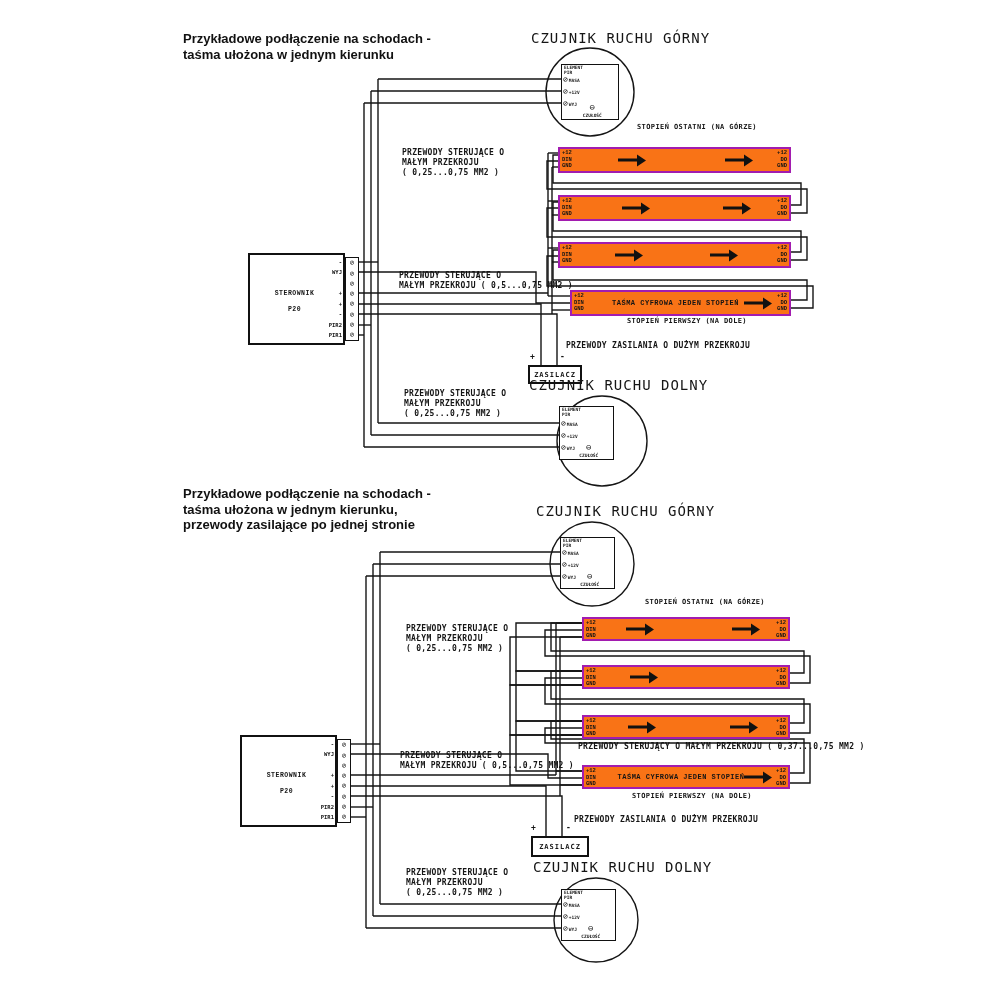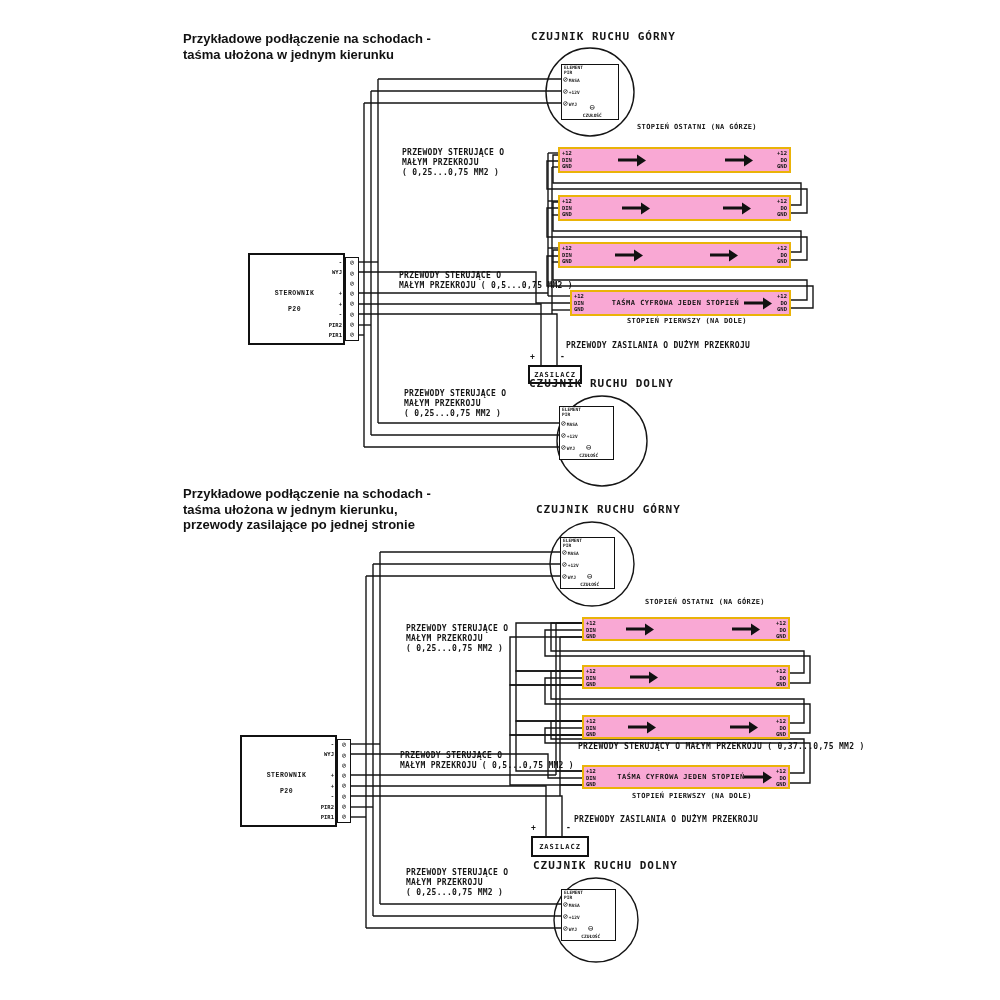--- a/index.html
+++ b/index.html
@@ -3,25 +3,25 @@
 <meta charset="utf-8">
 <style>
   html,body{margin:0;padding:0;background:#fff;}
   .canvas{position:relative;width:1000px;height:1000px;background:#ffffff;overflow:hidden;
           font-family:"DejaVu Sans Mono", monospace;color:#151515;}
   .abs{position:absolute;}
   svg.wires{position:absolute;left:0;top:0;width:1000px;height:1000px;}
   
   .title{font-family:"Liberation Sans", sans-serif;font-weight:bold;font-size:13px;line-height:15.5px;
          white-space:pre-line;color:#111;}
-  .lbl9{font-size:11px;font-weight:bold;letter-spacing:1px;white-space:pre-line;}
+  .lbl9{font-size:14px;font-weight:normal;letter-spacing:1px;white-space:pre-line;}
   .lbl7{font-size:7px;font-weight:bold;letter-spacing:0.4px;white-space:pre-line;}
   .ann{font-size:8px;font-weight:bold;letter-spacing:0.3px;line-height:10px;white-space:pre-line;}
   
-  .strip{position:absolute;height:26px;border:2px solid #eab308;background:#f9a8d4;box-sizing:border-box;}
+  .strip{position:absolute;height:26px;border:2px solid #a21caf;background:#f97316;box-sizing:border-box;font-family:Liberation Mono, monospace;}
   .strip.h24{height:24px;}
   .pins{position:absolute;top:1px;font-size:5.5px;font-weight:bold;line-height:6.5px;white-space:pre-line;}
   .pl{left:2px;}
   .pr{right:2px;text-align:right;}
   .arr{position:absolute;top:50%;width:20px;height:3px;background:#111;transform:translateY(-50%);}
   .arr::after{content:"";position:absolute;right:-8px;top:-4.5px;border-left:9px solid #111;
               border-top:6px solid transparent;border-bottom:6px solid transparent;}
   .tlabel{position:absolute;left:30px;right:40px;top:50%;transform:translateY(-50%);
           font-size:7px;font-weight:bold;letter-spacing:0.5px;text-align:center;white-space:nowrap;}
   

